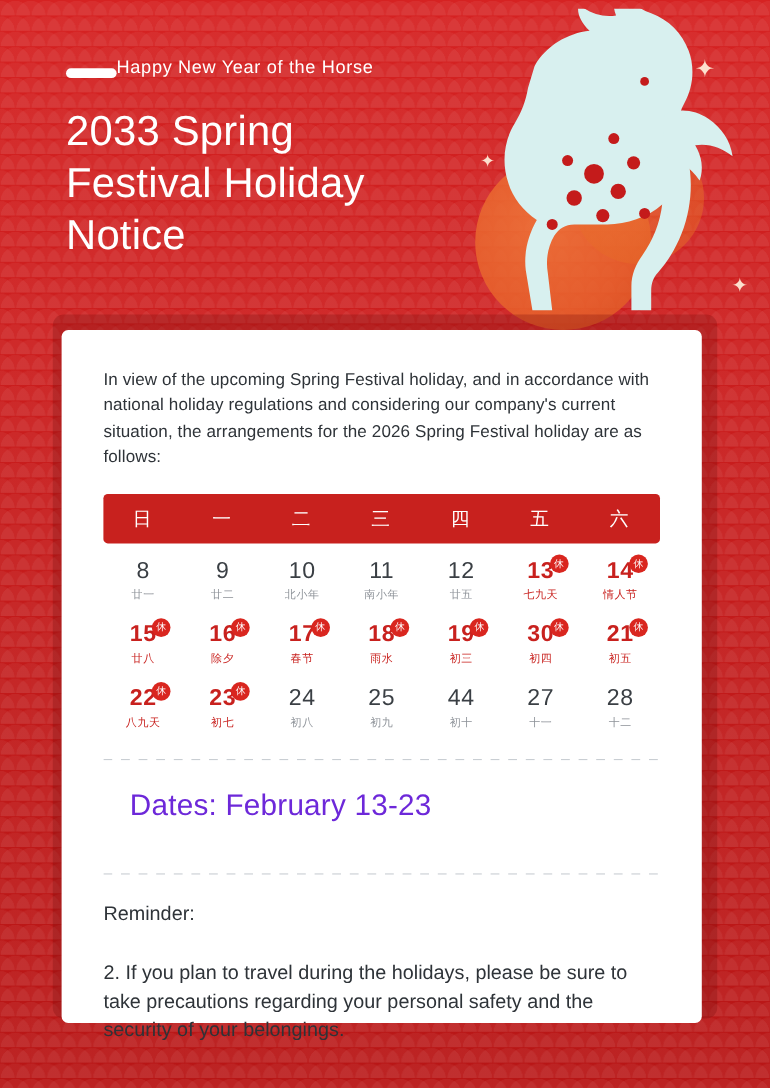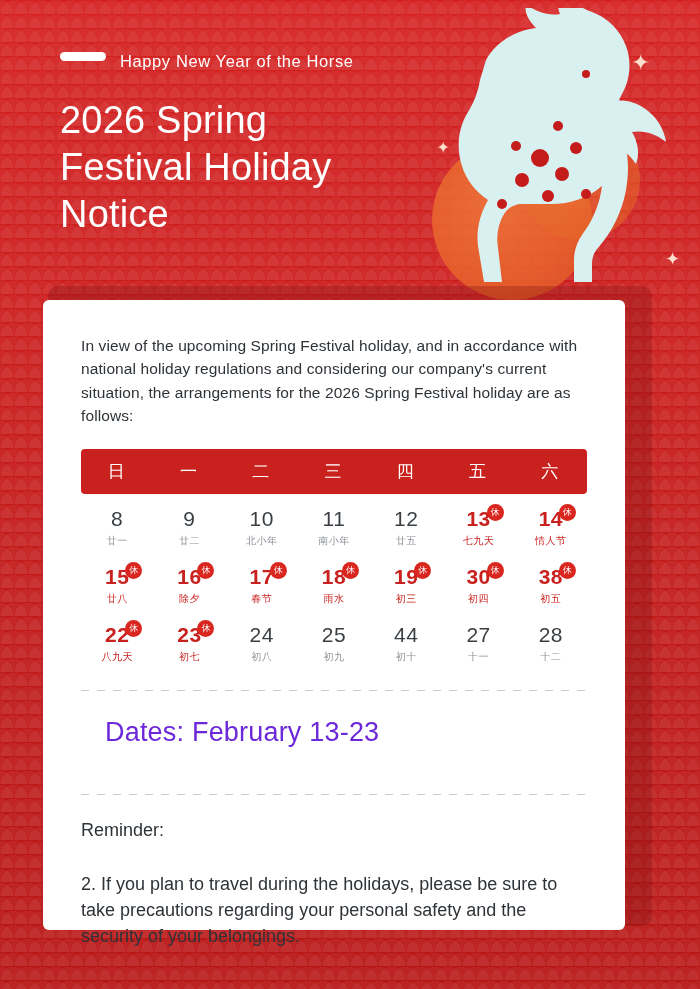--- a/index.html
+++ b/index.html
@@ -34,21 +34,21 @@
   .sun-disc2 {
     position: absolute; right: 60px; top: 120px;
     width: 120px; height: 120px; border-radius: 50%;
     background: radial-gradient(circle at 40% 40%, #ef7a3a 0%, #e2601f 100%);
     opacity: .55;
   }
   .sparkle { position: absolute; color: #ffe9d6; font-size: 22px; line-height: 1; opacity: .95; }
 
   
   .header { position: absolute; left: 60px; top: 52px; width: 430px; z-index: 5; }
-  .kicker { display: flex; align-items: flex-start; gap: 14px; }
+  .kicker { display: flex; align-items: flex-end; }
   .kicker-dash {
     display: inline-block; width: 46px; height: 9px; border-radius: 5px; background: #fff;
   }
   .kicker-text {
     color: #ffffff; font-size: 16.5px; letter-spacing: .6px; font-weight: 500;
   }
   .main-title {
     margin-top: 26px;
     color: #ffffff;
     font-size: 38px;
@@ -57,21 +57,21 @@
     letter-spacing: .2px;
     max-width: 330px;
   }
 
   
   .card-shadow {
     position: absolute; left: 48px; top: 286px; width: 604px; height: 640px;
     background: rgba(120,10,10,0.28); border-radius: 10px;
   }
   .card {
-    position: absolute; left: 43px; top: 300px; width: 582px; height: 630px;
+    position: absolute; left: 56px; top: 300px; width: 582px; height: 630px;
     background: #ffffff; border-radius: 6px;
     padding: 34px 38px 0 38px;
   }
   .intro {
     color: #2e3338; font-size: 15.5px; line-height: 1.5; letter-spacing: .1px;
   }
 
   
   .calendar { margin-top: 22px; }
   .cal-head {
@@ -137,21 +137,21 @@
   </div>
   <span class="sparkle" style="right:50px; top:52px;">✦</span>
   <span class="sparkle" style="right:250px; top:140px; font-size:16px;">✦</span>
   <span class="sparkle" style="right:20px; top:250px; font-size:18px;">✦</span>
 
   <div class="header">
     <div class="kicker">
       <span class="kicker-dash"></span>
       <span class="kicker-text">Happy New Year of the Horse</span>
     </div>
-    <h1 class="main-title">2026 Spring Festival Holiday Notice</h1>
+    <h1 class="main-title">2033 Spring Festival Holiday Notice</h1>
   </div>
 
   <div class="card-shadow"></div>
   <div class="card">
     <p class="intro">In view of the upcoming Spring Festival holiday, and in accordance with national holiday regulations and considering our company's current situation, the arrangements for the 2026 Spring Festival holiday are as follows:</p>
 
     <div class="calendar">
       <div class="cal-head">
           <div>日</div>
           <div>一</div>
@@ -216,21 +216,21 @@
             <div class="num">19</div>
             <span class="badge">休</span>
             <div class="sub">初三</div>
           </div>
           <div class="cell hol">
             <div class="num">30</div>
             <span class="badge">休</span>
             <div class="sub">初四</div>
           </div>
           <div class="cell hol">
-            <div class="num">38</div>
+            <div class="num">21</div>
             <span class="badge">休</span>
             <div class="sub">初五</div>
           </div>
           <div class="cell hol">
             <div class="num">22</div>
             <span class="badge">休</span>
             <div class="sub">八九天</div>
           </div>
           <div class="cell hol">
             <div class="num">23</div>

